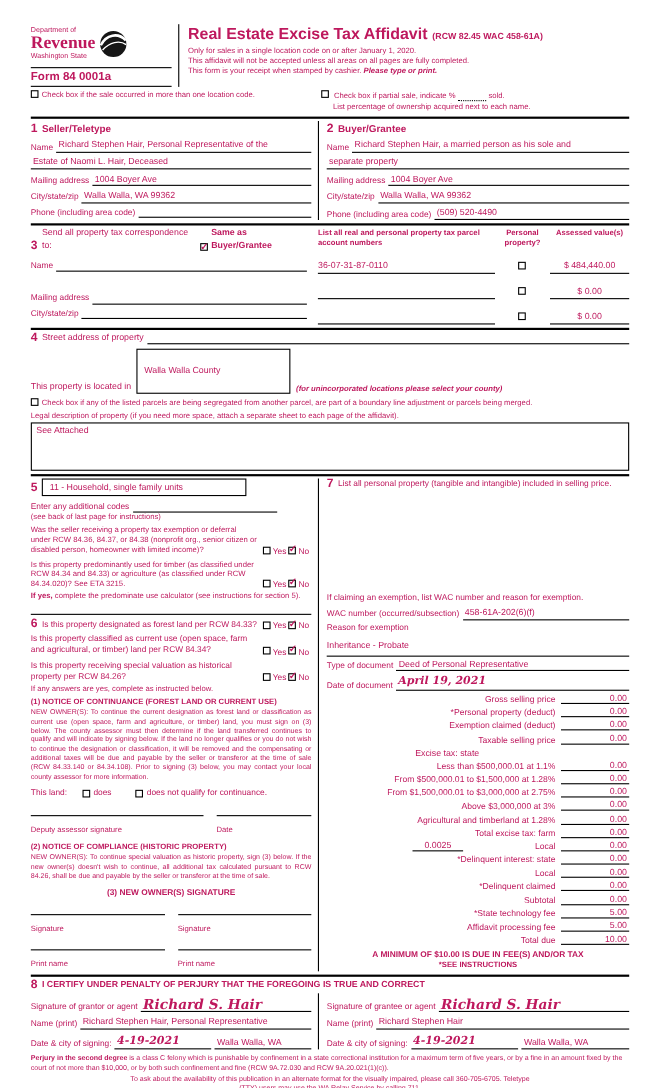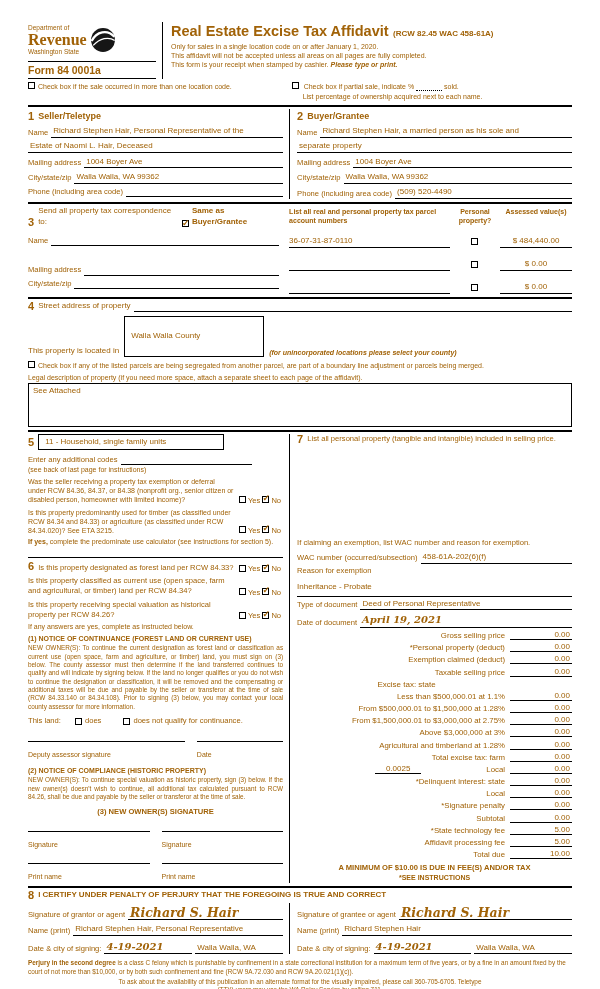--- a/index.html
+++ b/index.html
@@ -1,17 +1,17 @@
 <!DOCTYPE html>
 <html><head>
 <meta charset="utf-8">
 <style>
   html,body{margin:0;padding:0;background:#fff;}
   *{box-sizing:border-box;}
-  .page{width:600px;height:989px;background:#fff;color:#a16207;font-family:"Liberation Sans",sans-serif;
+  .page{width:600px;height:989px;background:#fff;color:#be185d;font-family:"Liberation Sans",sans-serif;
         padding:22px 28px 8px 28px;display:flex;flex-direction:column;overflow:hidden;position:relative;}
   .b{font-weight:bold}.i{font-style:italic}.center{text-align:center}
   .f6{font-size:6.4px;line-height:1.3}
   .f7{font-size:7px;line-height:1.3}
   .f75{font-size:7.6px;line-height:1.35}
   .f8{font-size:8px;line-height:1.35}
   .f9{font-size:9px;line-height:1.3}
   .hr{border:none;border-top:2px solid #000;margin:3px 0 2px 0;height:0}
   .hr1{border:none;border-top:1px solid #000;margin:3px 0 2px 0;height:0}
   .row{display:flex;align-items:flex-end}
@@ -419,21 +419,21 @@
         </div>
       <div class="tax-row">
           <span class="tax-lbl">*Delinquent interest: state</span>
           <span class="tax-val">0.00</span>
         </div>
       <div class="tax-row">
           <span class="tax-lbl">Local</span>
           <span class="tax-val">0.00</span>
         </div>
       <div class="tax-row">
-          <span class="tax-lbl">*Signature penalty</span>
+          <span class="tax-lbl">*Delinquent claimed</span>
           <span class="tax-val">0.00</span>
         </div>
       <div class="tax-row">
           <span class="tax-lbl">Subtotal</span>
           <span class="tax-val">0.00</span>
         </div>
       <div class="tax-row">
           <span class="tax-lbl">*State technology fee</span>
           <span class="tax-val">5.00</span>
         </div>

